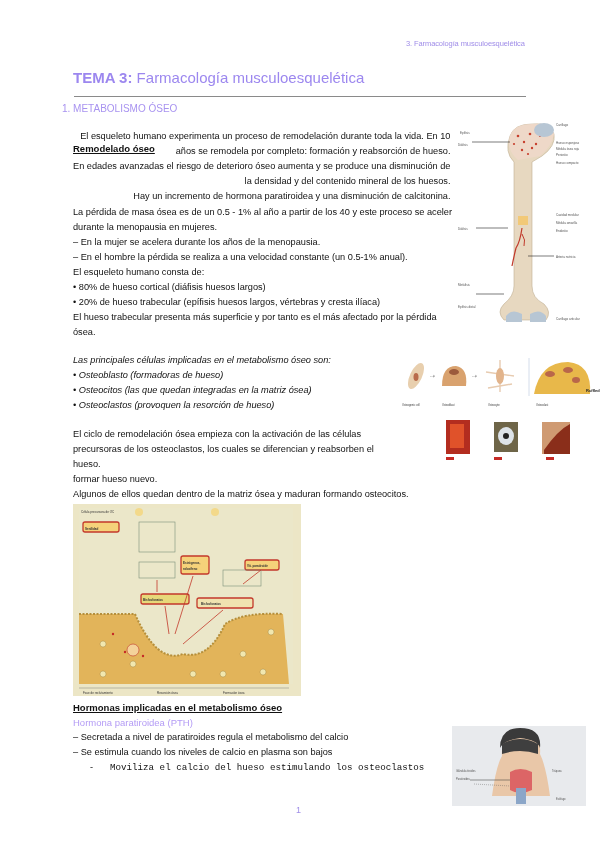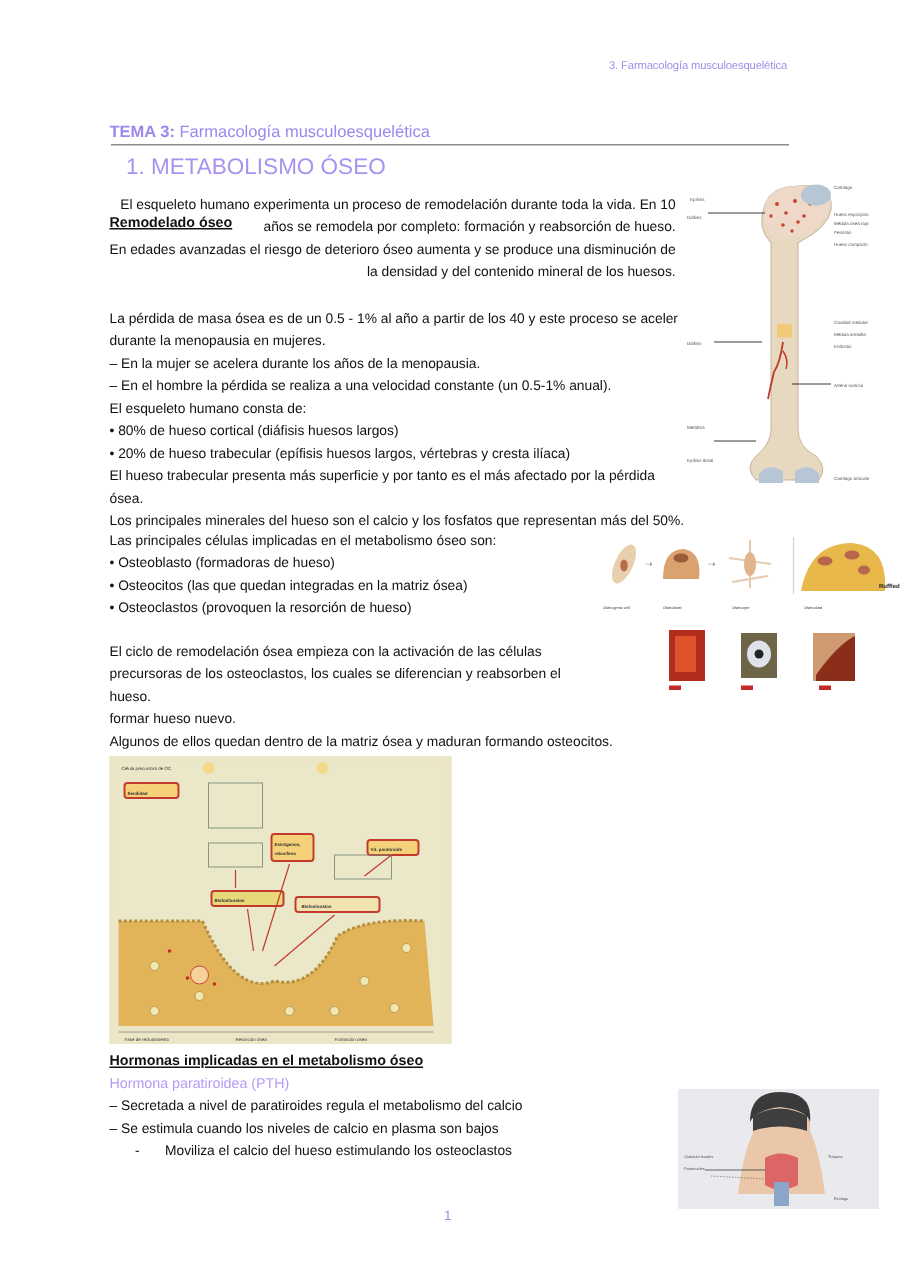--- a/index.html
+++ b/index.html
@@ -1,23 +1,23 @@
 <!DOCTYPE html>
 <html><head>
 <meta charset="utf-8">
 <style>
   html, body { margin: 0; padding: 0; background: #ffffff; }
   body { width: 600px; height: 848px; position: relative; overflow: hidden;
          font-family: "Liberation Sans", sans-serif; color: #111; }
   .abs { position: absolute; }
   .running-header { left: 394px; top: 39px; font-size: 7.5px; color: #a08ee8; letter-spacing: -0.1px; padding-left: 12px; }
-  .doc-title { left: 73px; top: 82px; font-size: 11px; color: #9c87ef; font-weight: bold; }
+  .doc-title { left: 73px; top: 69px; font-size: 15px; color: #9c87ef; font-weight: bold; }
   .doc-title .rest { font-weight: normal; }
   .title-rule { left: 74px; top: 96px; width: 452px; height: 1px; background: #8a8a8a; }
-  .section-h { left: 84px; top: 103px; font-size: 15px; color: #a893f0; }
+  .section-h { left: 62px; top: 103px; font-size: 10px; color: #a893f0; }
   .sub-h { font-size: 9.5px; font-weight: bold; text-decoration: underline; color: #111; }
   .body-line { font-size: 9.2px; color: #111; white-space: nowrap; line-height: 15px; }
   .purple-sub { font-size: 9.5px; color: #b49cf5; text-align: center; }
   .para { left: 73px; }
   .page-num { left: 296px; top: 805px; font-size: 9px; color: #a08ee8; }
 
   
   .bone-fig { left: 452px; top: 116px; width: 140px; height: 214px; }
   
   .cells-fig { left: 398px; top: 356px; width: 202px; height: 112px; }
@@ -39,39 +39,39 @@
 
 <div class="abs section-h">1. METABOLISMO ÓSEO</div>
 
 <div class="abs sub-h" style="left:73px;top:116px;margin-top:27px;">Remodelado óseo</div>
 
 <div class="abs para" style="top:129px;text-align:right;">
   <div class="body-line">El esqueleto humano experimenta un proceso de remodelación durante toda la vida. En 10</div>
   <div class="body-line">años se remodela por completo: formación y reabsorción de hueso.</div>
   <div class="body-line">En edades avanzadas el riesgo de deterioro óseo aumenta y se produce una disminución de</div>
   <div class="body-line">la densidad y del contenido mineral de los huesos.</div>
+  <div class="body-line">Hay un incremento de hormona paratiroidea y una disminución de calcitonina.</div>
 </div>
 
 <div class="abs para" style="top:205px;">
   <div class="body-line">La pérdida de masa ósea es de un 0.5 - 1% al año a partir de los 40 y este proceso se acelera</div>
   <div class="body-line">durante la menopausia en mujeres.</div>
   <div class="body-line">– En la mujer se acelera durante los años de la menopausia.</div>
   <div class="body-line">– En el hombre la pérdida se realiza a una velocidad constante (un 0.5-1% anual).</div>
 </div>
 
 <div class="abs para" style="top:265px;">
   <div class="body-line">El esqueleto humano consta de:</div>
   <div class="body-line">• 80% de hueso cortical (diáfisis huesos largos)</div>
   <div class="body-line">• 20% de hueso trabecular (epífisis huesos largos, vértebras y cresta ilíaca)</div>
   <div class="body-line">El hueso trabecular presenta más superficie y por tanto es el más afectado por la pérdida</div>
   <div class="body-line">ósea.</div>
-  <div class="body-line">Los principales minerales del hueso son el calcio y los fosfatos que representan más del 50%.</div>
-</div>
-
-<div class="abs para" style="top:353px;">
+</div>
+
+<div class="abs para" style="top:353px;font-style:italic;">
   <div class="body-line">Las principales células implicadas en el metabolismo óseo son:</div>
   <div class="body-line">• Osteoblasto (formadoras de hueso)</div>
   <div class="body-line">• Osteocitos (las que quedan integradas en la matriz ósea)</div>
   <div class="body-line">• Osteoclastos (provoquen la resorción de hueso)</div>
 </div>
 
 <div class="abs para" style="top:427px;">
   <div class="body-line">El ciclo de remodelación ósea empieza con la activación de las células</div>
   <div class="body-line">precursoras de los osteoclastos, los cuales se diferencian y reabsorben el</div>
   <div class="body-line">hueso.</div>
@@ -224,21 +224,21 @@
   </g>
 </svg>
 
 <div class="abs sub-h" style="left:73px;top:702px;">Hormonas implicadas en el metabolismo óseo</div>
 <div class="abs purple-sub" style="left:73px;top:717px;">Hormona paratiroidea (PTH)</div>
 <div class="abs para" style="top:730px;">
   <div class="body-line">– Secretada a nivel de paratiroides regula el metabolismo del calcio</div>
   <div class="body-line">– Se estimula cuando los niveles de calcio en plasma son bajos</div>
 </div>
 <div class="abs body-line" style="left:90px;top:760px;">-</div>
-<div class="abs body-line" style="left:110px;top:760px;">Moviliza el calcio del hueso estimulando los osteoclastos</div>
+<div class="abs body-line" style="left:110px;top:760px;font-family:Liberation Mono, monospace;">Moviliza el calcio del hueso estimulando los osteoclastos</div>
 
 <svg class="abs neck-fig" viewBox="0 0 134 80">
   <rect width="134" height="80" fill="#e8eaed"></rect>
   <path d="M40 70 Q44 40 50 30 Q48 6 68 4 Q90 4 88 28 Q94 40 98 70Z" fill="#e9c7a8"></path>
   <path d="M48 22 Q48 2 68 2 Q90 2 88 22 Q86 14 68 12 Q52 14 48 22Z" fill="#3a3a3a"></path>
   <path d="M50 18 Q68 8 86 18 L86 28 Q68 22 50 28Z" fill="#3f3f3f"></path>
   <path d="M58 46 Q68 40 80 46 L80 64 Q68 70 58 64Z" fill="#d9545a" opacity="0.85"></path>
   <rect x="64" y="62" width="10" height="16" fill="#8ba6c8"></rect>
   <line x1="18" y1="54" x2="58" y2="54" stroke="#333" stroke-width="0.5"></line>
   <line x1="22" y1="58" x2="58" y2="60" stroke="#555" stroke-width="0.4" stroke-dasharray="1 1"></line>

